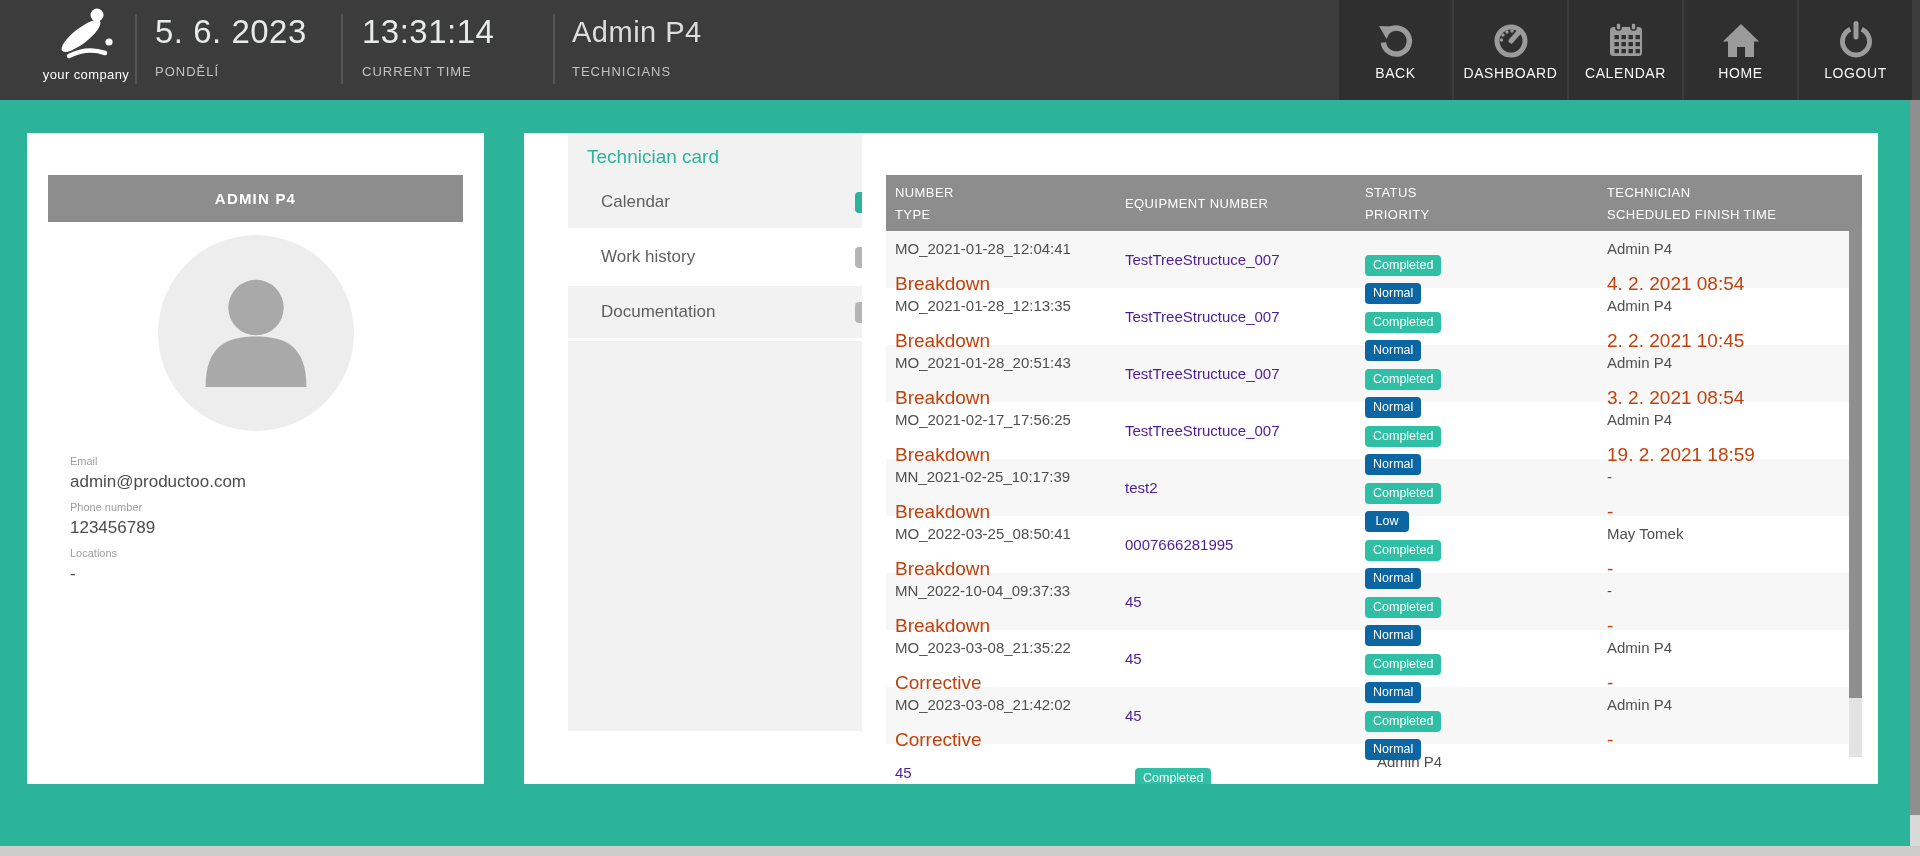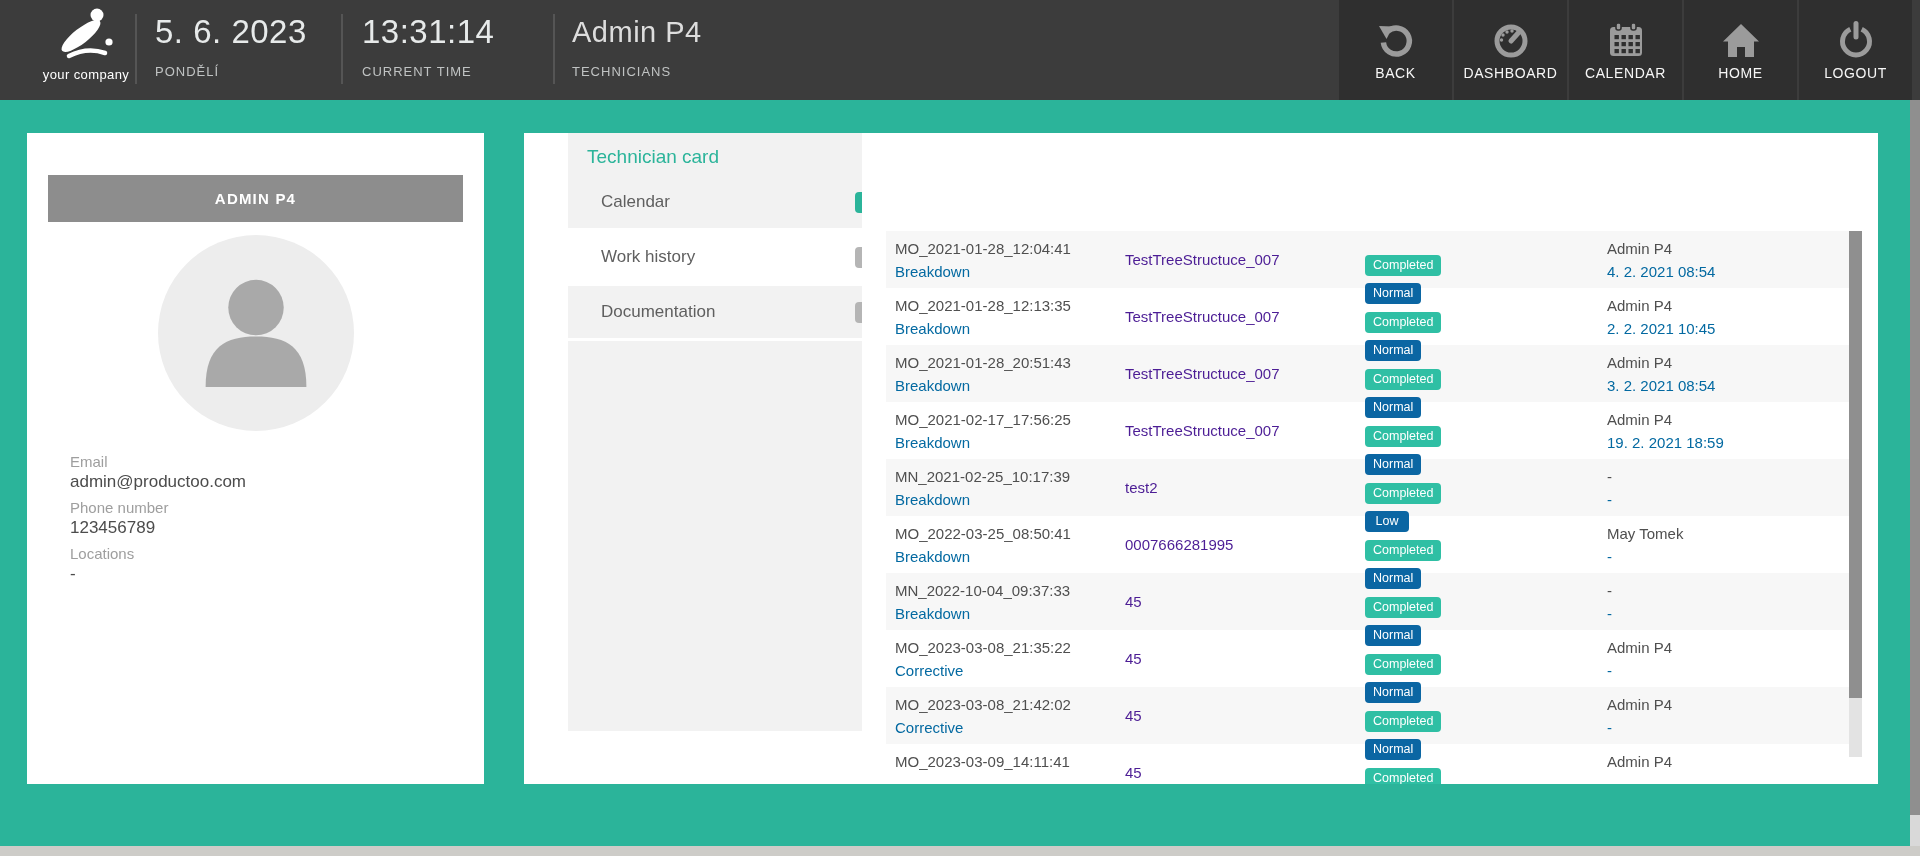--- a/index.html
+++ b/index.html
@@ -24,21 +24,21 @@
   .main{position:absolute;left:0;top:100px;width:1910px;height:746px;background:#2bb49a;}
   
   .profile-card{position:absolute;left:27px;top:33px;width:457px;height:651px;background:#ffffff;}
   .profile-header{position:absolute;left:21px;right:21px;top:42px;height:47px;background:#8d8d8d;color:#ffffff;
     font-size:15px;font-weight:700;letter-spacing:1.2px;line-height:47px;text-align:center;}
   .avatar{position:absolute;left:50%;top:102px;transform:translateX(-50%);width:196px;height:196px;border-radius:50%;
     background:#ededed;overflow:hidden;}
   .avatar svg{position:absolute;left:50%;top:36px;transform:translateX(-50%);}
   .fields{position:absolute;left:43px;top:320px;}
   .field{margin-bottom:7px;}
-  .field-label{font-size:15px;color:#9e9e9e;line-height:17px;}
+  .field-label{font-size:11px;color:#9e9e9e;line-height:17px;}
   .field-value{font-size:17px;color:#4c4c4c;line-height:21px;margin-top:1px;}
   
   .detail-card{position:absolute;left:524px;top:33px;width:1354px;height:651px;background:#ffffff;}
   .menu{position:absolute;left:0;top:0;width:338px;height:598px;background:#f2f2f2;margin-left:44px;}
   .card-title{position:absolute;left:19px;top:13px;margin:0;font-size:19px;font-weight:400;color:#2bb49a;}
   .menu-list{position:absolute;left:0;top:43px;right:0;}
   .menu-item{height:52px;border-bottom:3px solid #ffffff;display:flex;align-items:center;justify-content:space-between;
     padding:0 11px 0 33px;cursor:pointer;}
   .menu-item.active{background:#ffffff;}
   .menu-label{font-size:17px;color:#5f5f5f;}
@@ -50,21 +50,21 @@
   .tablearea{position:absolute;left:338px;top:0;width:1016px;height:651px;background:#ffffff;}
   .thead{position:absolute;left:24px;top:42px;width:976px;height:56px;background:#8d8d8d;display:flex;color:#ffffff;}
   .thcell{display:flex;flex-direction:column;justify-content:center;gap:7px;padding-left:9px;box-sizing:border-box;
     font-size:13px;letter-spacing:0.4px;}
   .c1w{width:230px;} .c2w{width:240px;} .c3w{width:242px;} .c4w{width:264px;}
   .tbody{position:absolute;left:24px;top:98px;width:976px;height:553px;overflow:hidden;}
   .trow{height:57px;display:flex;box-sizing:border-box;cursor:pointer;}
   .trow.odd{background:#f7f7f7;}
   .tc{box-sizing:border-box;padding-left:9px;}
   .tc .l1{font-size:15px;color:#4f4f4f;padding-top:9px;line-height:18px;white-space:nowrap;}
-  .tc .l2{font-size:15px;color:#0369a1;margin-top:5px;line-height:18px;white-space:nowrap;}
+  .tc .l2{font-size:19px;color:#c2410c;margin-top:17px;line-height:18px;white-space:nowrap;}
   .tc.center{display:flex;align-items:center;font-size:15px;color:#4c1d95;}
   .tc.badges{display:flex;flex-direction:column;align-items:flex-start;gap:7px;padding-top:24px;}
   .badge{font-size:12.5px;color:#ffffff;border-radius:4px;padding:3px 8px;line-height:15px;}
   .badge.status{background:#2fbfa4;}
   .badge.prio{background:#0b66a3;min-width:28px;text-align:center;}
   .inner-sb-track{position:absolute;left:987px;top:98px;width:13px;height:526px;background:#e3e3e3;}
   .inner-sb-thumb{position:absolute;left:987px;top:98px;width:13px;height:467px;background:#8f8f8f;}
   
   .v-sb{position:absolute;right:0;top:100px;width:10px;height:746px;background:#d9d9d9;}
   .v-sb-thumb{position:absolute;left:0;top:0;width:10px;height:715px;background:#8f8f8f;}
@@ -198,20 +198,37 @@
             <span class="menu-badge gray">15</span>
           </div>
           <div class="menu-item">
             <span class="menu-label">Documentation</span>
             <span class="menu-badge gray">0</span>
           </div>
         </div>
     </aside>
 
     <div class="tablearea">
+      <div class="thead">
+        <div class="thcell c1w">
+          <div>NUMBER</div>
+          <div>TYPE</div>
+        </div>
+        <div class="thcell c2w">
+          <div>EQUIPMENT NUMBER</div>
+        </div>
+        <div class="thcell c3w">
+          <div>STATUS</div>
+          <div>PRIORITY</div>
+        </div>
+        <div class="thcell c4w">
+          <div>TECHNICIAN</div>
+          <div>SCHEDULED FINISH TIME</div>
+        </div>
+      </div>
       <div class="tbody" id="table-body">
           <div class="trow odd">
             <div class="tc c1w">
               <div class="l1">MO_2021-01-28_12:04:41</div>
               <div class="l2">Breakdown</div>
             </div>
             <div class="tc c2w center">TestTreeStructuce_007</div>
             <div class="tc c3w badges">
               <span class="badge status">Completed</span>
               <span class="badge prio">Normal</span>
@@ -335,23 +352,20 @@
             <div class="tc c3w badges">
               <span class="badge status">Completed</span>
               <span class="badge prio">Normal</span>
             </div>
             <div class="tc c4w">
               <div class="l1">Admin P4</div>
               <div class="l2">-</div>
             </div>
           </div>
           <div class="trow">
-            <div class="tc c1w">
-              <div class="l1">MO_2023-03-09_14:11:41</div>
-            </div>
             <div class="tc c2w center">45</div>
             <div class="tc c3w badges">
               <span class="badge status">Completed</span>
             </div>
             <div class="tc c4w">
               <div class="l1">Admin P4</div>
             </div>
           </div>
         </div>
       <div class="inner-sb-track"></div>

